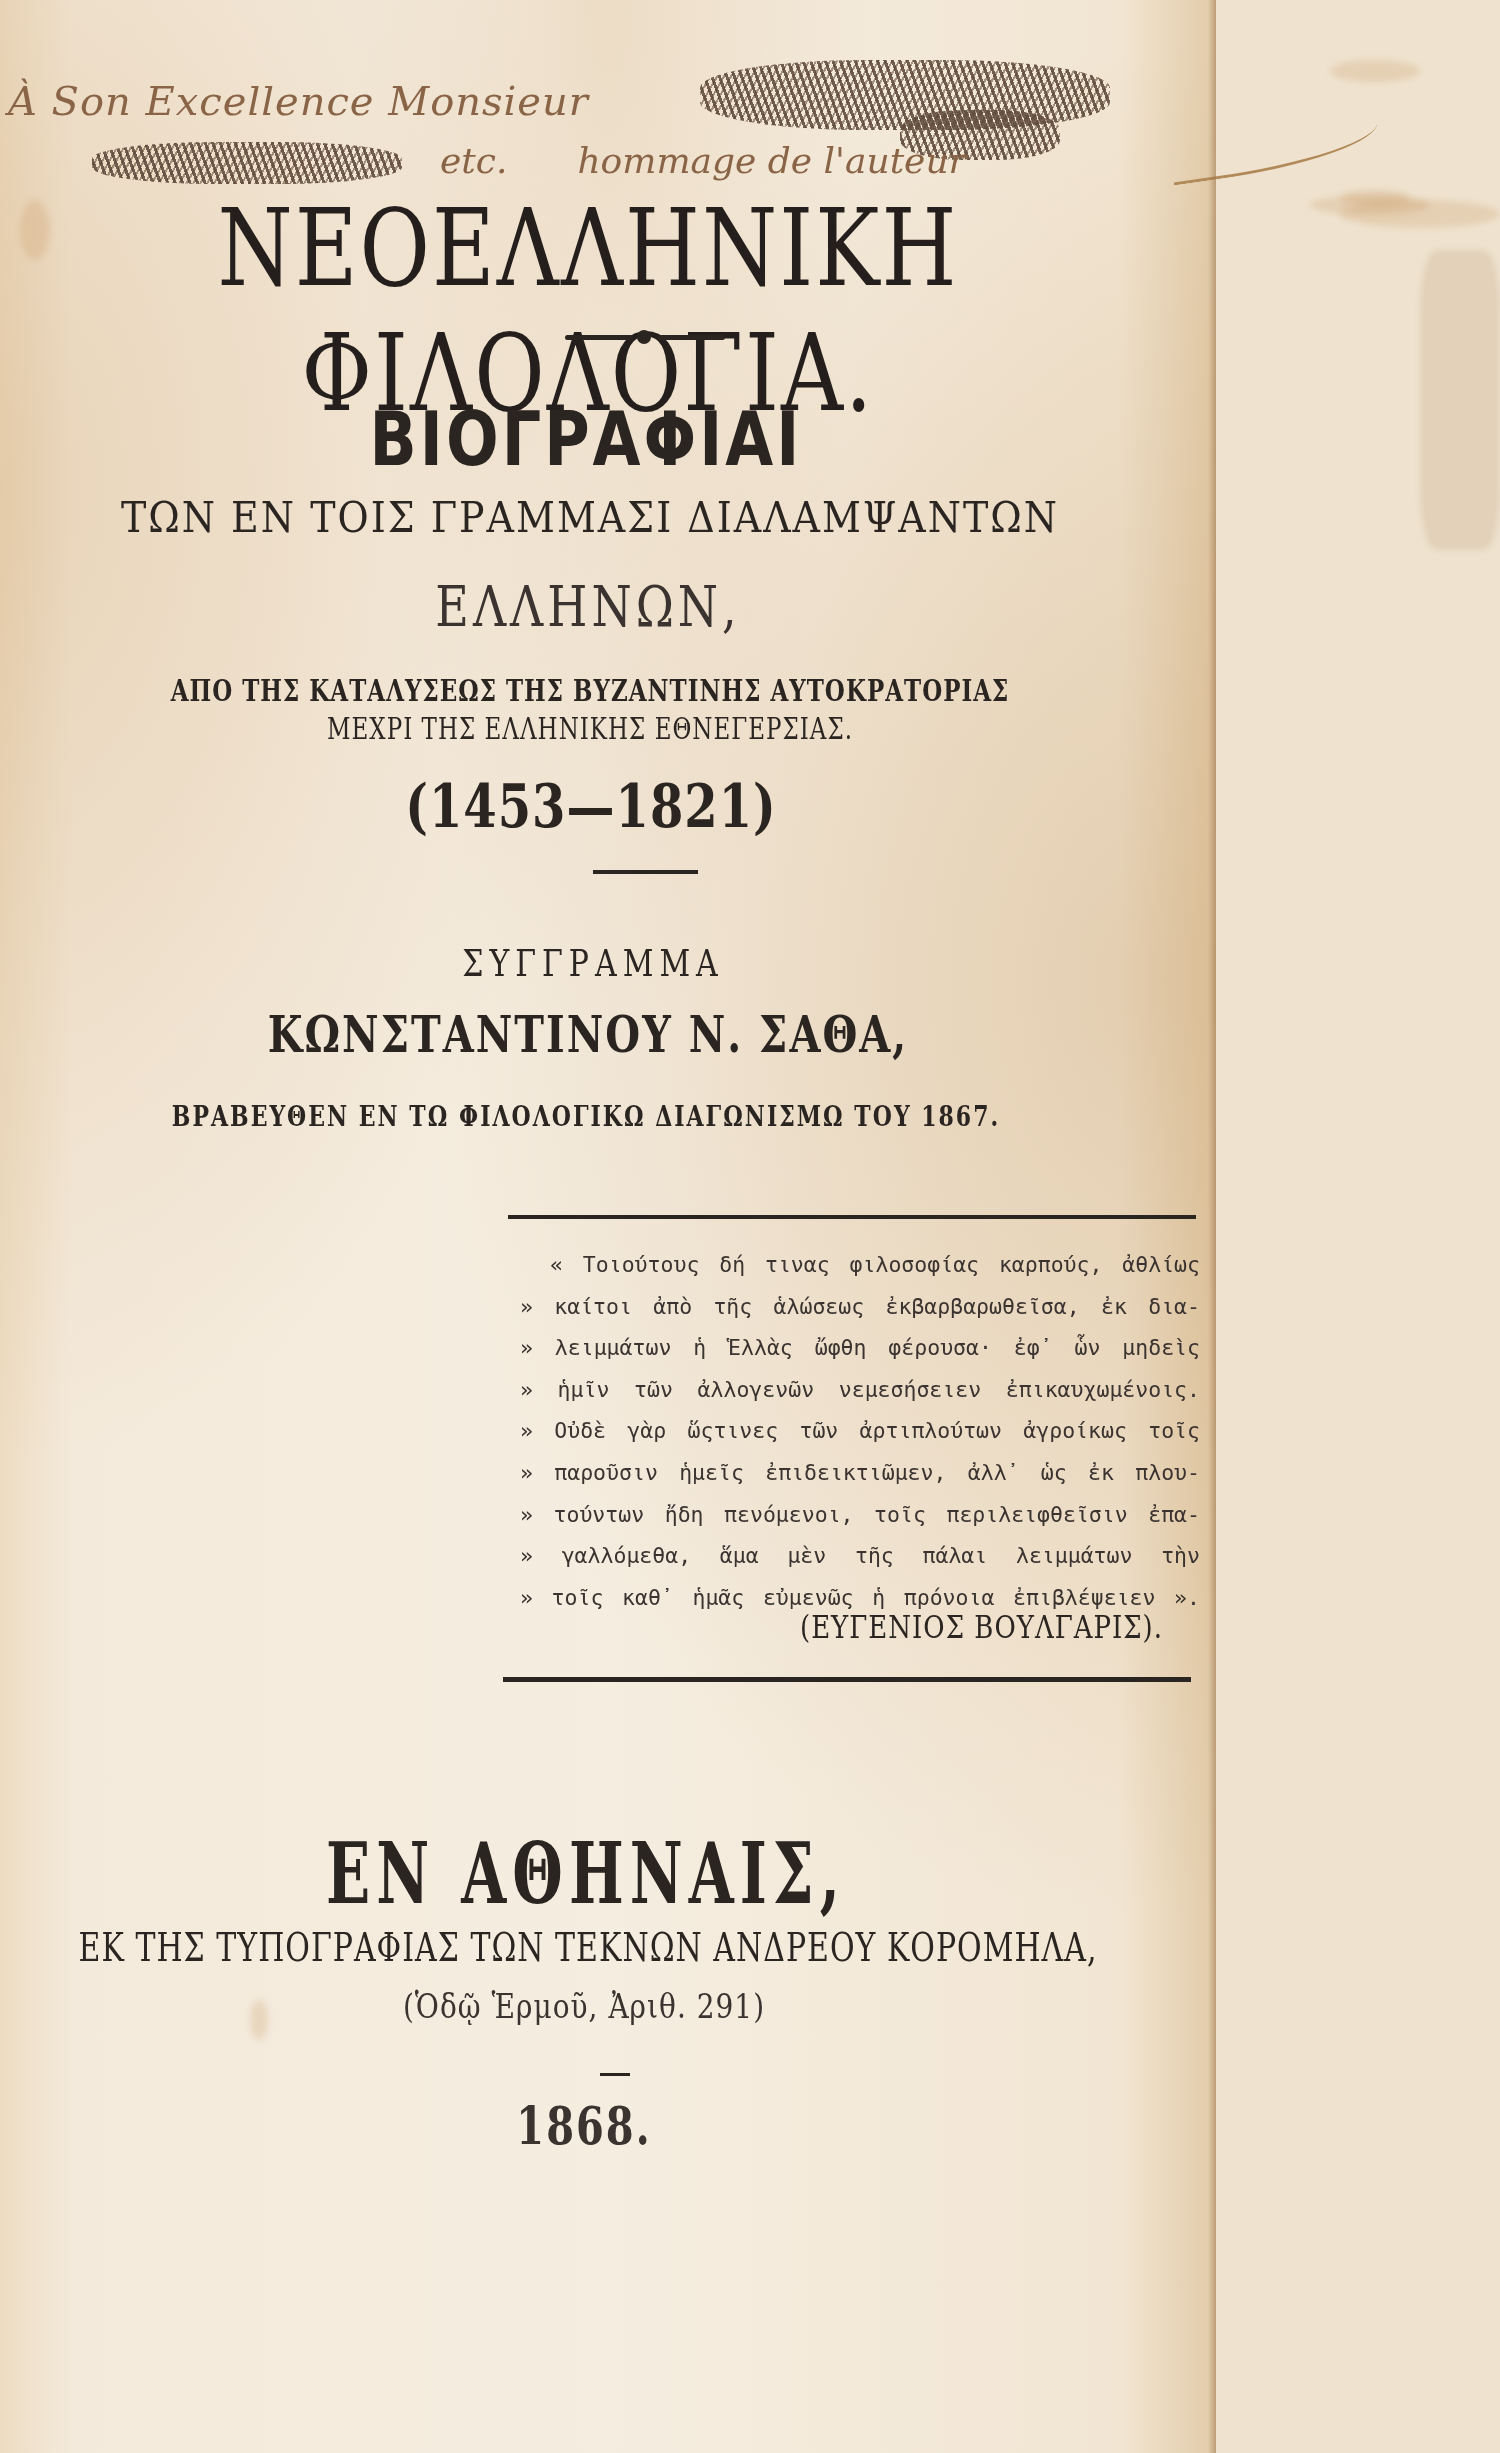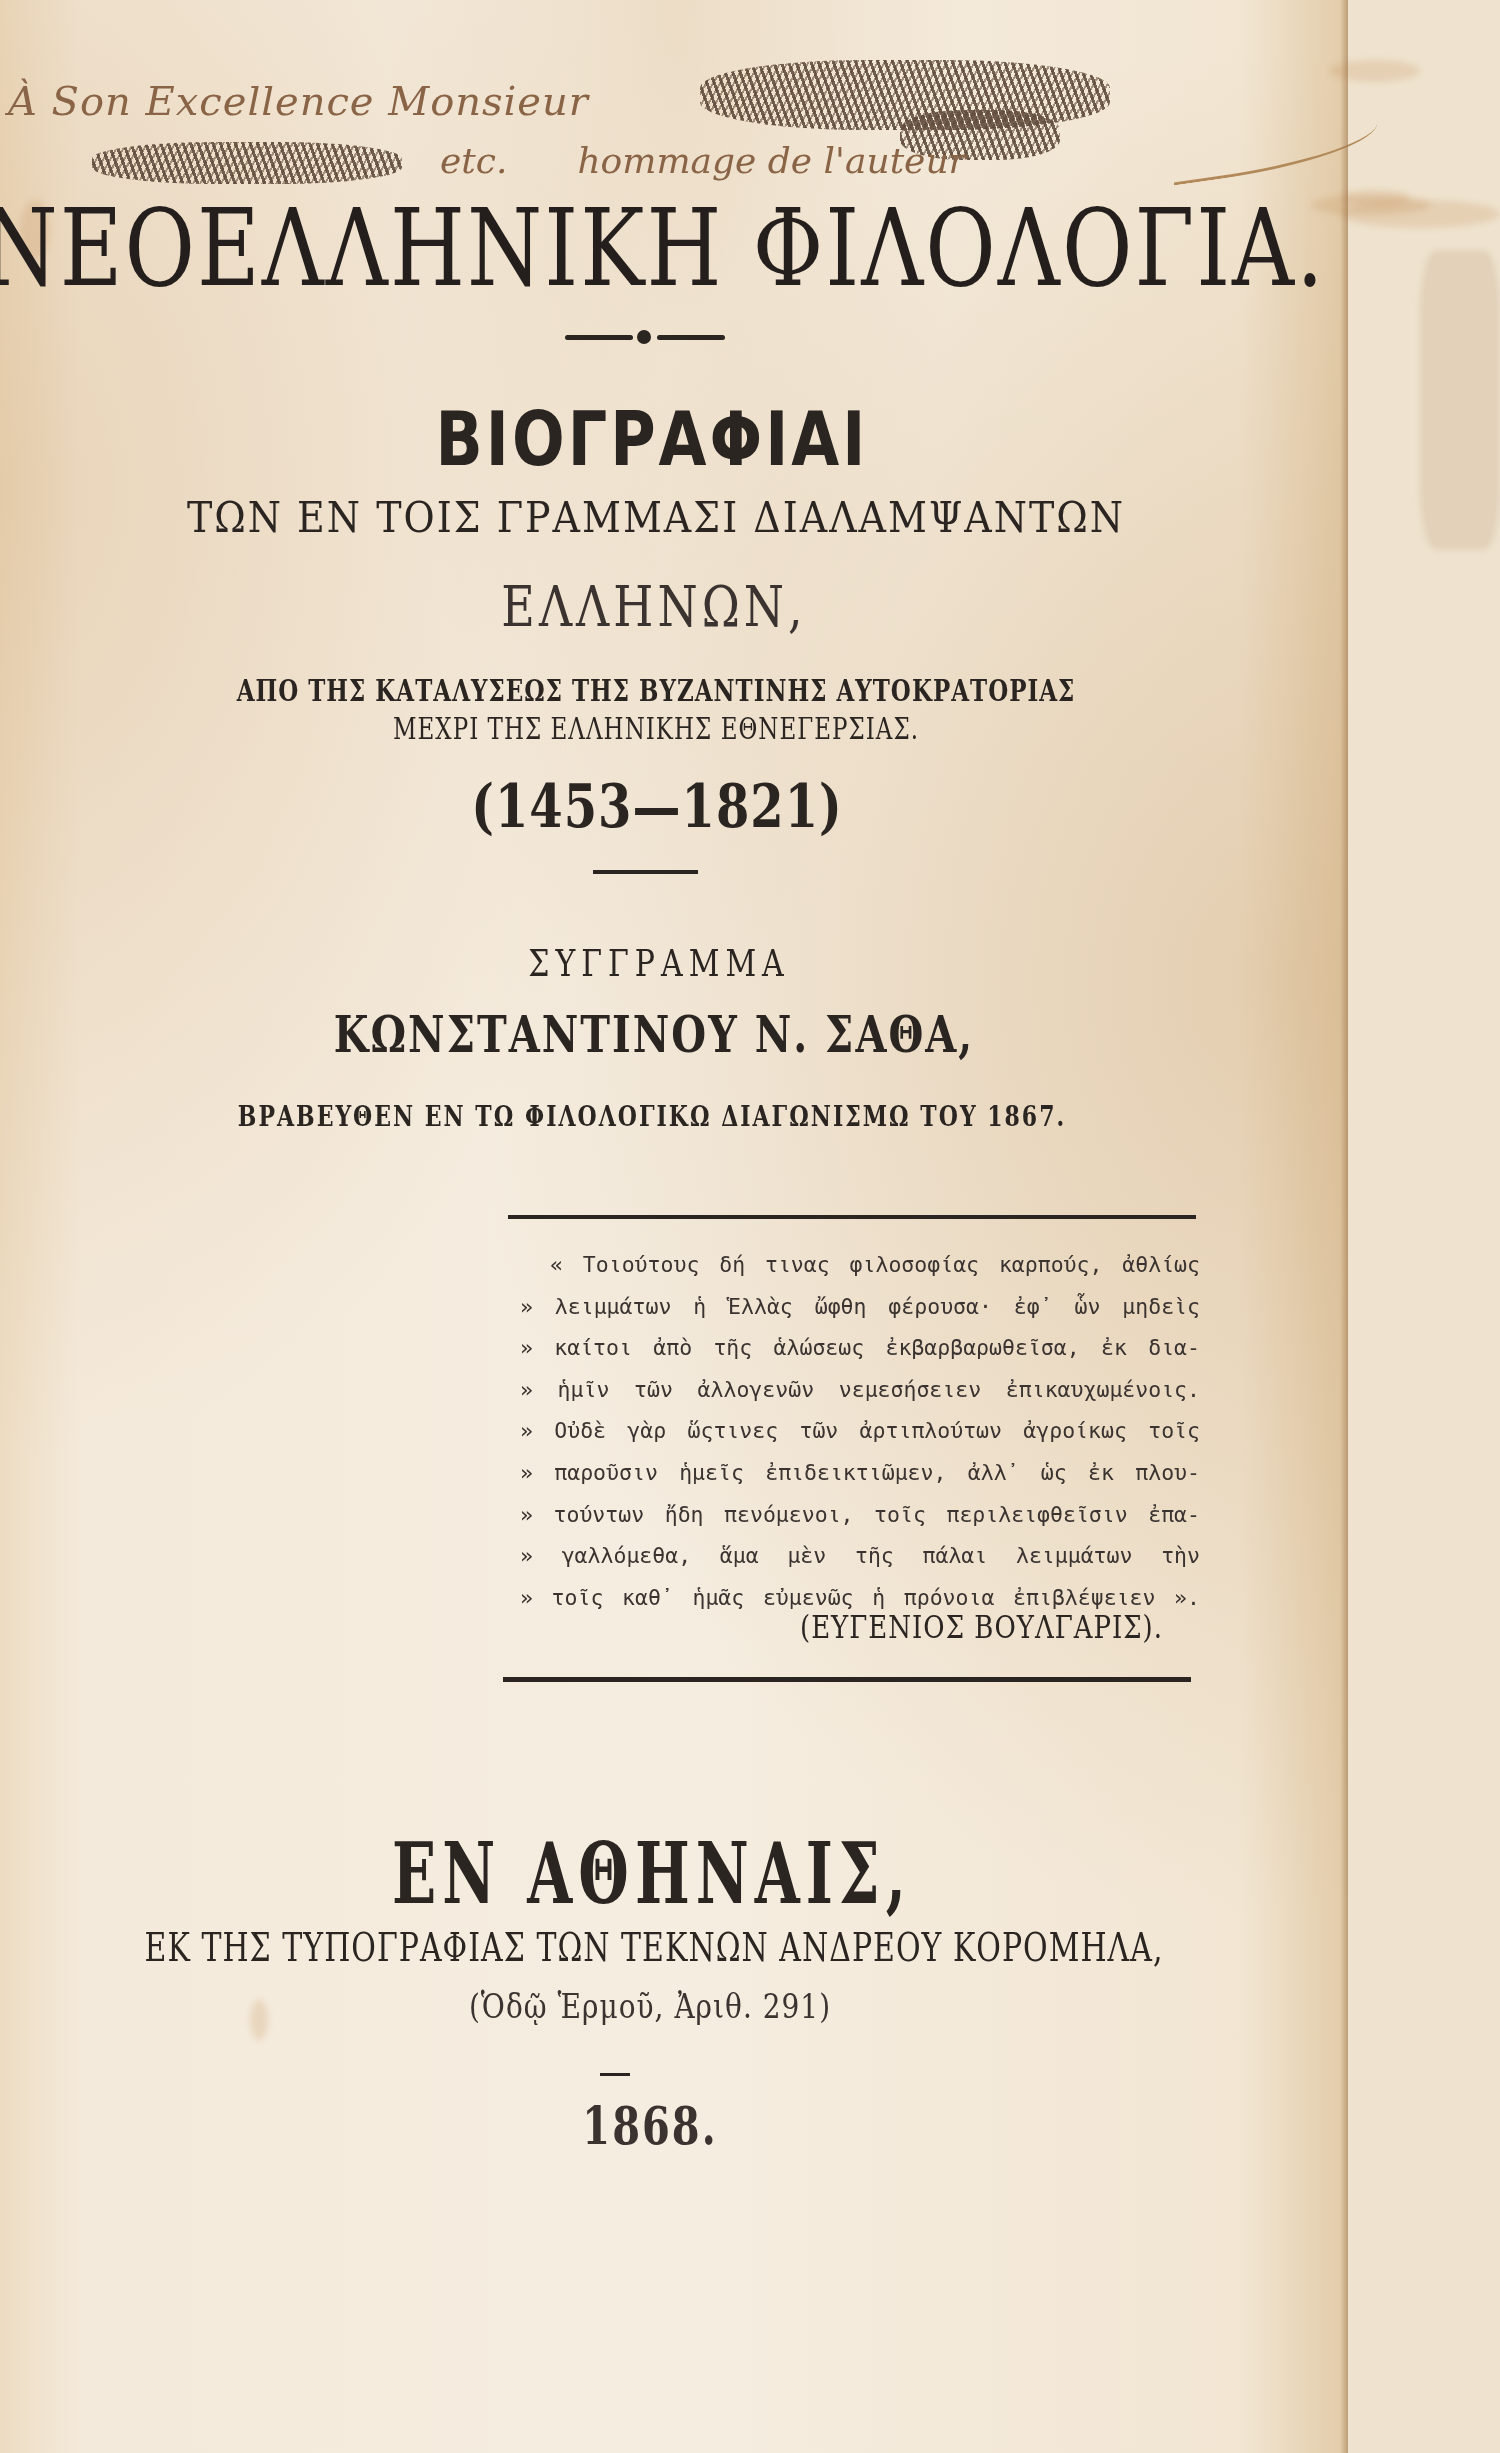--- a/index.html
+++ b/index.html
@@ -2,21 +2,21 @@
 <html><head>
   <meta charset="utf-8">
   <style>
     html, body { margin: 0; padding: 0; }
     body {
       width: 1500px; height: 2453px; overflow: hidden;
       background: #efe3cf;
     }
     .page {
       position: relative;
-      width: 1348px; height: 2453px;
+      width: 1216px; height: 2453px;
       background:
         radial-gradient(ellipse at 95% 40%, rgba(200,160,110,0.35), rgba(0,0,0,0) 45%),
         radial-gradient(ellipse at 0% 20%, rgba(210,170,120,0.35), rgba(0,0,0,0) 35%),
         radial-gradient(ellipse at 50% 0%, rgba(220,190,150,0.35), rgba(0,0,0,0) 30%),
         linear-gradient(90deg, #eddcc2 0%, #f4eadb 6%, #f5ede0 50%, #f2e6d3 92%, #e2cba8 100%);
       color: #2b2522;
       font-family: "DejaVu Serif", serif;
     }
     .page::after {
       content: ""; position: absolute; right: 0; top: 0; width: 8px; height: 100%;
@@ -118,22 +118,22 @@
   <div class="rule r1"></div>
 
   <div class="abs syggramma">ΣΥΓΓΡΑΜΜΑ</div>
   <div class="abs author">ΚΩΝΣΤΑΝΤΙΝΟΥ Ν. ΣΑΘΑ,</div>
   <div class="abs award">ΒΡΑΒΕΥΘΕΝ ΕΝ ΤΩ ΦΙΛΟΛΟΓΙΚΩ ΔΙΑΓΩΝΙΣΜΩ ΤΟΥ 1867.</div>
 
   <div class="rule r2"></div>
 
   <div class="quote">
     <div class="qline first">« Τοιούτους δή τινας φιλοσοφίας καρπούς, ἀθλίως</div>
+    <div class="qline">» καίτοι ἀπὸ τῆς ἁλώσεως ἐκβαρβαρωθεῖσα, ἐκ δια-</div>
     <div class="qline">» λειμμάτων ἡ Ἑλλὰς ὤφθη φέρουσα· ἐφ᾽ ὧν μηδεὶς</div>
-    <div class="qline">» καίτοι ἀπὸ τῆς ἁλώσεως ἐκβαρβαρωθεῖσα, ἐκ δια-</div>
     <div class="qline">» ἡμῖν τῶν ἀλλογενῶν νεμεσήσειεν ἐπικαυχωμένοις.</div>
     <div class="qline">» Οὐδὲ γὰρ ὥςτινες τῶν ἀρτιπλούτων ἀγροίκως τοῖς</div>
     <div class="qline">» παροῦσιν ἡμεῖς ἐπιδεικτιῶμεν, ἀλλ᾽ ὡς ἐκ πλου-</div>
     <div class="qline">» τούντων ἤδη πενόμενοι, τοῖς περιλειφθεῖσιν ἐπα-</div>
     <div class="qline">» γαλλόμεθα, ἅμα μὲν τῆς πάλαι λειμμάτων τὴν</div>
     <div class="qline">» τοῖς καθ᾽ ἡμᾶς εὐμενῶς ἡ πρόνοια ἐπιβλέψειεν ».</div>
   </div>
   <div class="attribution">(ΕΥΓΕΝΙΟΣ ΒΟΥΛΓΑΡΙΣ).</div>
 
   <div class="rule r3"></div>

